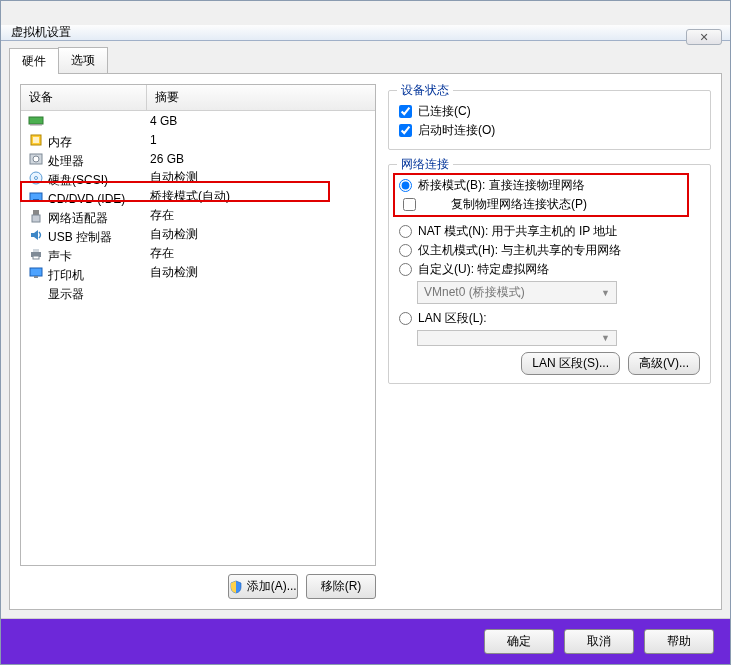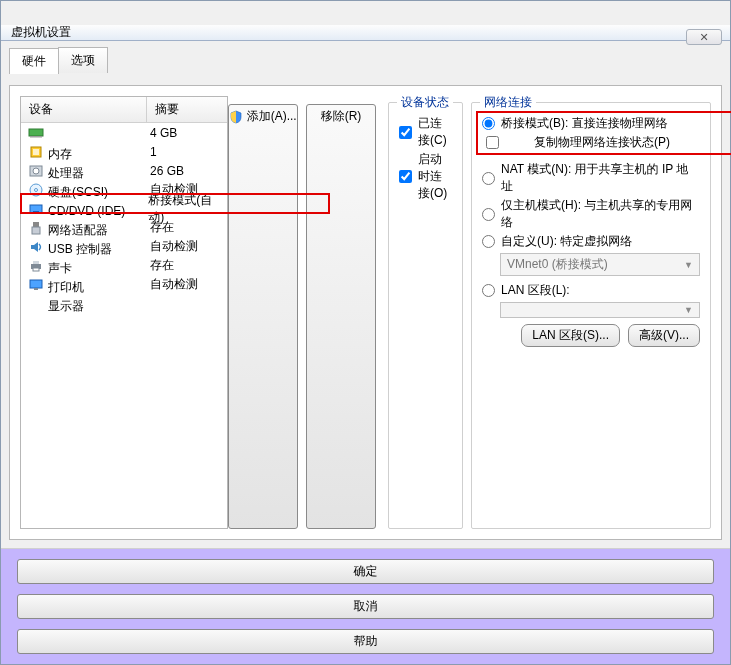--- a/index.html
+++ b/index.html
@@ -1,48 +1,48 @@
 <!DOCTYPE html>
 <html><head>
   <meta charset="utf-8">
   <style>
     * { box-sizing: border-box; margin: 0; padding: 0; }
     body { font-family: "Microsoft YaHei", "SimSun", Tahoma, sans-serif; font-size: 12px; background: #fff; color: #000; }
     .window { width: 731px; height: 665px; border: 1px solid #8a9bb0; background: #f0f0f0; display: flex; flex-direction: column; }
     .titlebar { height: 16px; background: linear-gradient(#fdfdfd, #e4ecf6); border-bottom: 1px solid #a0b0c8; display: flex; align-items: center; padding: 0 4px; position: relative; margin-top: 24px; }
     .title-text { padding-left: 6px; color: #000; }
     .close-btn { position: absolute; right: 8px; top: 4px; width: 36px; height: 16px; border: 1px solid #a8b0bb; border-radius: 3px; background: linear-gradient(#f8f8f8,#e3e3e8); display: flex; align-items: center; justify-content: center; font-size: 11px; color: #555; }
-    .tabs-bar { display: flex; padding: 6px 8px 12px 8px; align-items: flex-end; }
+    .tabs-bar { display: flex; padding: 6px 8px 0 8px; align-items: flex-end; }
     .tab { padding: 4px 12px; border: 1px solid #b7b7b7; background: linear-gradient(#fff,#ededed); border-bottom: none; margin-right: -1px; position: relative; }
     .tab.active { background: #fff; z-index: 2; top: 1px; }
     .panel-area { flex: 1; margin: 0 8px 8px 8px; border: 1px solid #b7b7b7; background: #fff; display: flex; padding: 10px; gap: 12px; position: relative; }
-    .left-pane { width: 356px; display: flex; }
+    .left-pane { width: 356px; display: flex; flex-direction: column; }
     .device-table { border: 1px solid #b7b7b7; flex: 1; }
     .device-header { display: flex; background: linear-gradient(#fdfdfd,#ededed); border-bottom: 1px solid #d0d0d0; }
     .col-device { width: 126px; padding: 4px 8px; border-right: 1px solid #d0d0d0; }
     .col-summary { flex: 1; padding: 4px 8px; }
     .device-rows { }
     .device-row { display: flex; height: 19px; align-items: center; }
     .device-row .icon { width: 18px; display: inline-flex; justify-content: center; align-items: center; margin: 0 3px 0 6px; }
     .device-row .dname { width: 99px; margin-top: 43px; }
     .device-row .dsum { padding-left: 3px; }
     .highlight-red { position: absolute; border: 2px solid #e00000; pointer-events: none; }
     .left-buttons { display: flex; justify-content: flex-end; gap: 8px; margin-top: 8px; }
     .btn { border: 1px solid #8a8a8a; background: linear-gradient(#fafafa,#e3e3e3); padding: 3px 0; border-radius: 3px; min-width: 70px; text-align: center; cursor: pointer; }
     .btn-sm { padding: 2px 10px; border-radius: 7px; }
-    .right-pane { flex: 1; display: flex; flex-direction: row; gap: 8px; }
+    .right-pane { flex: 1; display: flex; flex-direction: column; gap: 8px; }
     .group-box { border: 1px solid #cfcfcf; border-radius: 2px; padding: 10px 10px 8px 10px; position: relative; margin-top: 6px; }
     .group-title { position: absolute; top: -9px; left: 8px; background: #fff; padding: 0 4px; color: #003399; }
     .checkline { display: flex; align-items: center; gap: 4px; margin: 2px 0; }
     .checkline input[type=checkbox], .checkline input[type=radio] { margin-right: 2px; }
     .indent { margin-left: 4px; gap: 33px; }
     .select { width: 200px; border: 1px solid #c2c2c2; background: #f4f4f4; color: #777; padding: 2px 6px; display: flex; justify-content: space-between; align-items: center; margin: 3px 0 6px 18px; }
     .chev { font-size: 9px; color: #888; }
     .netbtns { display: flex; justify-content: flex-end; gap: 8px; margin-top: 6px; }
-    .footer { display: flex; justify-content: flex-end; gap: 10px; padding: 10px 16px; border-top: 1px solid #d0d0d0; background: #c4b5fd; flex-direction: column; }
+    .footer { display: flex; justify-content: flex-end; gap: 10px; padding: 10px 16px; border-top: 1px solid #d0d0d0; background: #6d28d9; }
     svg { display: block; }
   </style>
 </head>
 <body>
 
 <div class="window">
 
   <div class="titlebar">
     <span class="title-text">虚拟机设置</span>
     <div class="close-btn">

